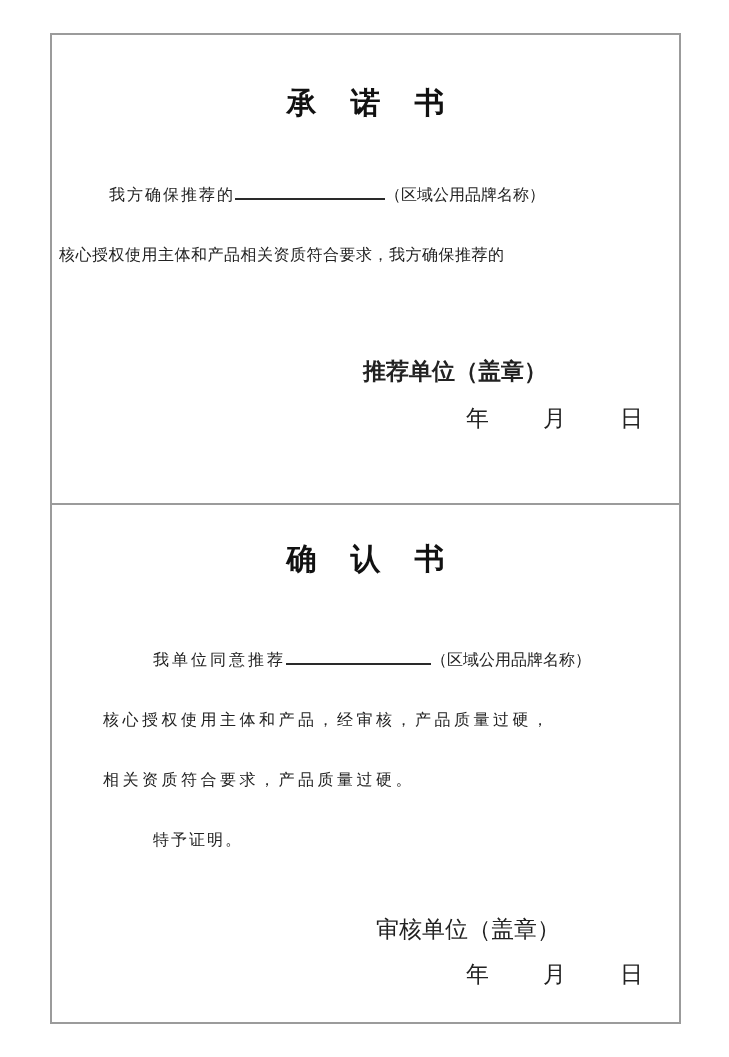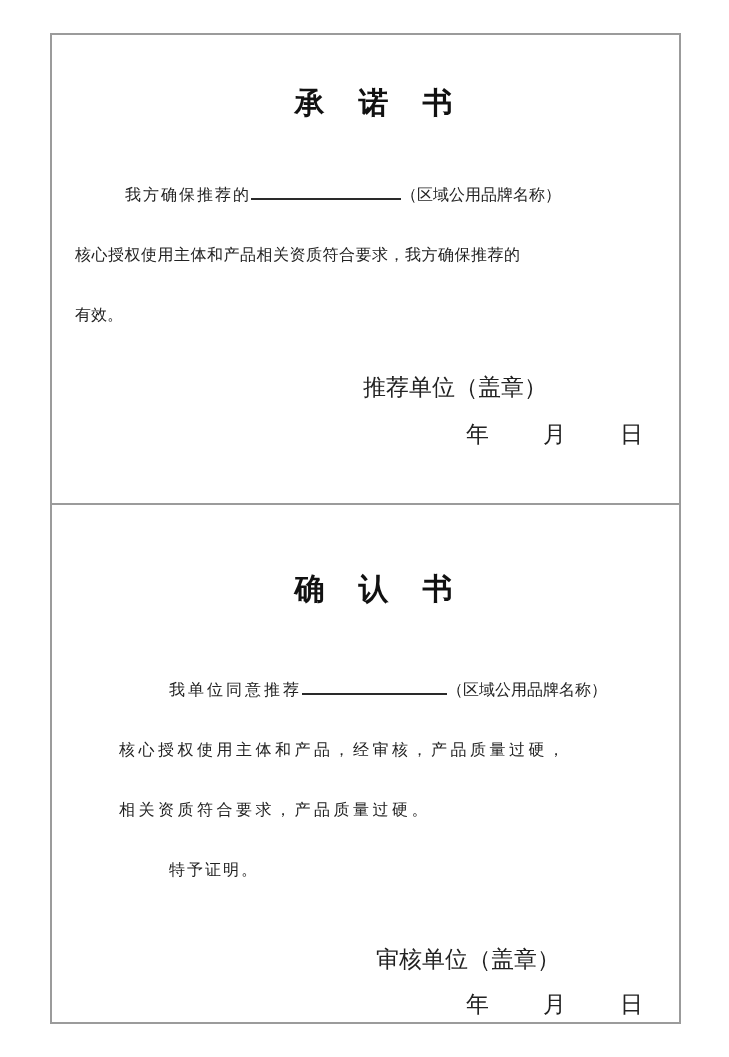--- a/index.html
+++ b/index.html
@@ -15,39 +15,39 @@
   .doc-box {
     position: absolute;
     left: 50px;
     top: 33px;
     width: 631px;
     height: 991px;
     box-sizing: border-box;
     border: 2px solid #9b9b9b;
     background: #ffffff;
   }
-  .sec { box-sizing: border-box; overflow: hidden; padding-left: 16px; }
+  .sec { box-sizing: border-box; overflow: hidden; }
   .sec1 { height: 468px; }
   .sec2 { height: 517px; }
   .divider {
     height: 0;
     border-top: 2px solid #9b9b9b;
   }
   .doc-title {
     font-weight: bold;
     font-size: 30px;
     line-height: 44px;
     color: #111111;
     text-align: center;
     letter-spacing: 34px;
     text-indent: 34px;
     white-space: nowrap;
   }
   .sec1 .doc-title { margin-top: 46px; }
-  .sec2 .doc-title { margin-top: 62px; }
+  .sec2 .doc-title { margin-top: 32px; }
   .para {
     padding-left: 7px;
     padding-right: 10px;
     font-size: 16px;
     line-height: 60px;
     white-space: nowrap;
   }
   .sec1 .para { margin-top: 40px; }
   .sec2 .para { margin-top: 49px; margin-left: 44px; }
   .line { height: 60px; }
@@ -64,21 +64,21 @@
     letter-spacing: 0;
   }
   .blank-1 { width: 150px; }
   .blank-2 { width: 145px; }
   .signer {
     font-size: 23px;
     line-height: 30px;
     text-align: right;
     white-space: nowrap;
   }
-  .sec1 .signer { margin-top: 28px; padding-right: 132px; }
+  .sec1 .signer { margin-top: 72px; padding-right: 132px; font-weight: bold; }
   .sec2 .signer { margin-top: 45px; padding-right: 119px; }
   .dateline {
     font-size: 23px;
     line-height: 30px;
     text-align: right;
     padding-right: 36px;
     white-space: nowrap;
   }
   .sec1 .dateline { margin-top: 17px; }
   .sec2 .dateline { margin-top: 15px; }
@@ -88,21 +88,20 @@
 <body>
 
 <div class="page">
   <div class="doc-box">
 
     <section class="sec sec1">
       <div class="doc-title">承诺书</div>
       <div class="para">
         <div class="line indent"><span class="ls2">我方确保推荐的</span><span class="blank blank-1"></span><span class="ls0">（区域公用品牌名称）</span></div>
         <div class="line ls05">核心授权使用主体和产品相关资质符合要求，我方确保推荐的</div>
-        <div class="line ls0">有效。</div>
       </div>
       <div class="signer">推荐单位（盖章）</div>
       <div class="dateline"><span>年</span><span class="date-gap">月</span><span class="date-gap">日</span></div>
     </section>
 
     <div class="divider"></div>
 
     <section class="sec sec2">
       <div class="doc-title">确认书</div>
       <div class="para">

